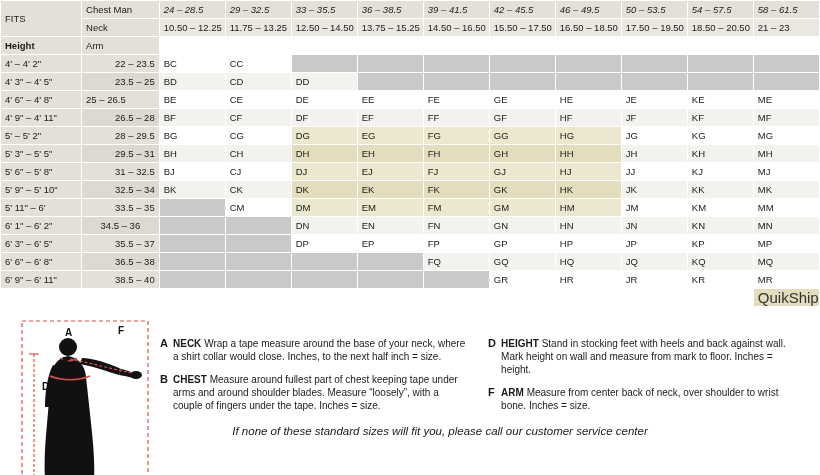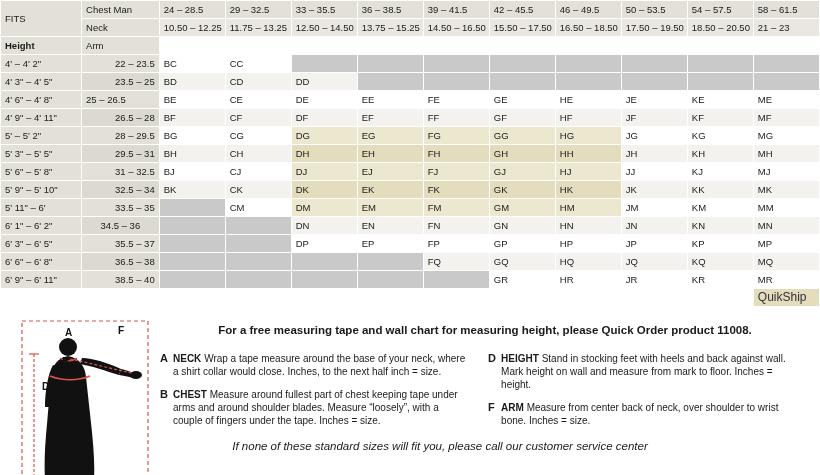--- a/index.html
+++ b/index.html
@@ -59,20 +59,21 @@
   }
   .hdr-sub {
     background: #e3e0d8;
     font-weight: bold;
     text-align: right;
   }
   .hdr-range {
     background: #e3e0d8;
     font-weight: bold;
     text-align: center;
+    font-style: italic;
   }
   .hdr-range2 {
     background: #e9e7e0;
     text-align: center;
   }
   .row-head {
     background: #e3e0d8;
     font-weight: bold;
   }
   .row-head.height-lbl { font-weight: bold; }
@@ -91,21 +92,21 @@
 
   
   .quickship-row td {
     border: none;
     height: 15px;
     line-height: 15px;
   }
   .quickship {
     background: #e3dcbd;
     text-align: center;
-    font-size: 12px;
+    font-size: 15px;
     font-weight: bold;
     color: #333;
   }
 
   
   .lower {
     position: relative;
     width: 820px;
     background: #ffffff;
     padding-top: 6px;
@@ -437,21 +438,20 @@
         <line x1="9" y1="162" x2="19" y2="162" stroke="#d9534f" stroke-width="1.2"></line>
         <line x1="9" y1="35" x2="19" y2="35" stroke="#d9534f" stroke-width="1.2"></line>
       </svg>
       <span class="fig-letter" style="left:45px; top:8px;">A</span>
       <span class="fig-letter" style="left:42px; top:37px;">B</span>
       <span class="fig-letter" style="left:22px; top:62px;">D</span>
       <span class="fig-letter" style="left:98px; top:6px;">F</span>
     </div>
 
     <p class="lead">
-      <span>For a free measuring tape and wall chart for measuring height, please Quick Order product 11008.</span>
     </p>
 
     <div class="defs">
       <div class="defcol">
         <div class="defitem">
           <div class="defletter">A</div>
           <div class="defbody">
             <span class="defterm">NECK</span>
             <span>Wrap a tape measure around the base of your neck, where a shirt collar would close. Inches, to the next half inch = size.</span>
           </div>

